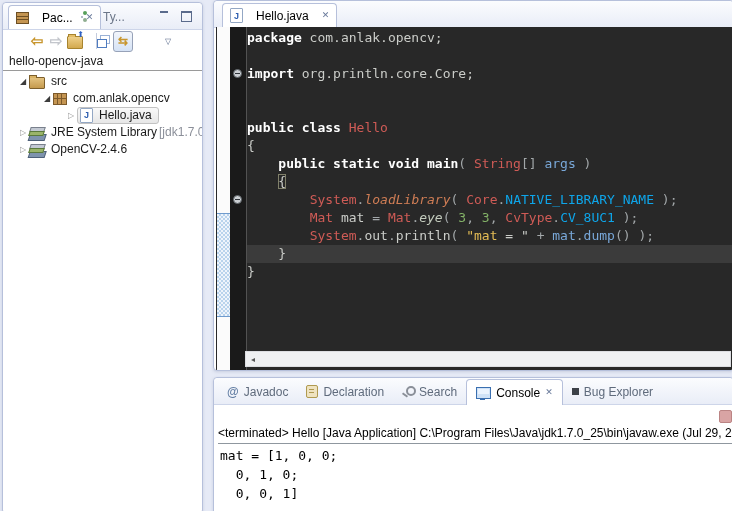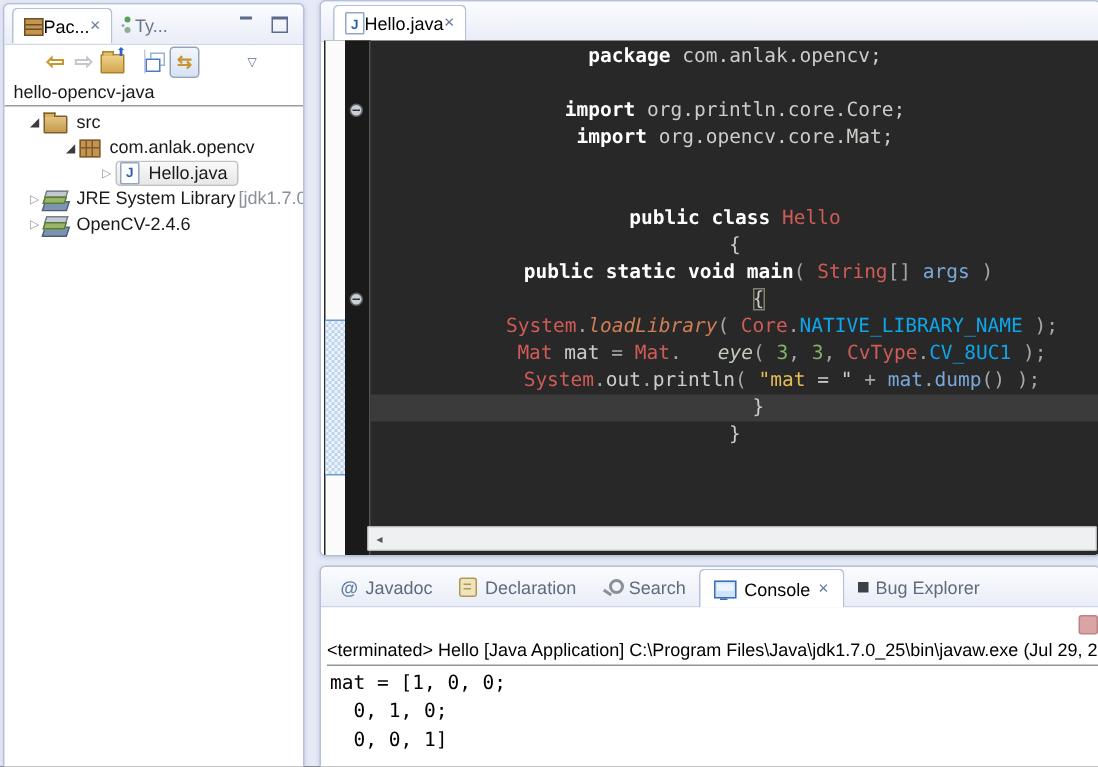--- a/index.html
+++ b/index.html
@@ -4,21 +4,21 @@
 <style>
   html,body{margin:0;padding:0;}
   body{width:732px;height:511px;overflow:hidden;background:#e6eaf6;
        font-family:"Liberation Sans",sans-serif;position:relative;}
   .pane{position:absolute;background:#fff;border:1px solid #b6c0db;border-radius:4px;
         box-shadow:0 1px 3px rgba(110,125,160,.25);box-sizing:border-box;overflow:hidden;}
 
   
   .tabbar{position:relative;height:26px;background:linear-gradient(#fbfcfe,#e9edf7);
           border-bottom:1px solid #cdd5e9;border-radius:4px 4px 0 0;}
-  .vtab{position:absolute;top:2px;height:23px;display:flex;align-items:center;gap:0;
+  .vtab{position:absolute;top:2px;height:23px;display:flex;align-items:center;gap:13px;
         padding:0 7px;font-size:12px;color:#6b7688;box-sizing:border-box;}
   .vtab.active{background:#fff;border:1px solid #b6c0db;border-bottom:none;
         border-radius:4px 4px 0 0;color:#000;height:24px;}
   .closex{font-size:9px;color:#68799a;line-height:9px;}
 
   
   #explorer{left:2px;top:2px;width:201px;height:512px;}
   #exp-tab1{left:5px;}
   #exp-tab2{left:70px;}
   .winbtn{position:absolute;top:7px;width:11px;height:10px;}
@@ -77,21 +77,21 @@
 
   .wti-pkgexp{width:11px;height:10px;background:#c49552;border:1px solid #6d4f24;position:relative;}
   .wti-pkgexp:before{content:"";position:absolute;left:0;right:0;top:3px;height:1px;background:#6d4f24;box-shadow:0 3px 0 #6d4f24;}
   .wti-typehier{width:10px;height:11px;position:relative;}
   .wti-typehier:before{content:"";position:absolute;left:3px;top:0;width:4px;height:4px;border-radius:50%;background:#58a05a;}
   .wti-typehier:after{content:"";position:absolute;left:3px;bottom:0;width:4px;height:4px;border-radius:50%;background:#8fae90;box-shadow:-3px -3px 0 -1px #9aa6b8;}
 
   
   #editor{left:213px;top:0;width:521px;height:371px;}
   #ed-tab{left:8px;}
-  #ed-body{position:absolute;top:26px;left:2px;right:0;height:386px;background:#282828;text-align:center;}
+  #ed-body{position:absolute;top:26px;left:2px;right:0;height:386px;background:#282828;}
   #ruler{position:absolute;left:1px;top:0;width:13px;height:100%;background:#fbfbfb;}
   #range{position:absolute;left:0;top:186px;width:13px;height:104px;
      background-image:linear-gradient(45deg,#b9d3ec 25%,transparent 25%,transparent 75%,#b9d3ec 75%),
                       linear-gradient(45deg,#b9d3ec 25%,#eef4fb 25%,#eef4fb 75%,#b9d3ec 75%);
      background-size:4px 4px;background-position:0 0,2px 2px;
      border-top:1px solid #6f9bcd;border-bottom:1px solid #6f9bcd;box-sizing:border-box;}
   #gutter{position:absolute;left:14px;top:0;width:16px;height:100%;background:#1a1a1a;border-right:1px solid #525252;}
   .fold{position:absolute;left:3px;width:9px;height:9px;border-radius:50%;background:#ccd0d4;
         border:1px solid #5c6267;box-sizing:border-box;}
   .fold:after{content:"";position:absolute;left:1px;top:3px;width:5px;height:1px;background:#30353a;}
@@ -101,21 +101,21 @@
   .code-line.hl{background:#3b3b3b;}
   .tk-kw{color:#ffffff;font-weight:bold;}
   .tk-id{color:#cbcdc9;}
   .tk-pun{color:#a2a7a9;}
   .tk-cls{color:#cf5b56;}
   .tk-con{color:#0ea5e9;}
   .tk-num{color:#83b267;}
   .tk-str{color:#e5bd55;}
   .tk-var{color:#79a8d9;}
   .tk-sm1{color:#cf7d55;font-style:italic;}
-  .tk-sm2{color:#c3cbbd;font-style:italic;margin-left:24px;}
+  .tk-sm2{color:#c3cbbd;font-style:italic;}
   .brace-box{outline:1px solid #80806a;outline-offset:-1px;}
   #hscroll{position:absolute;left:31px;right:2px;top:350px;height:16px;background:#eff0f2;
            border:1px solid #dcdde1;box-sizing:border-box;display:flex;align-items:center;}
   #hscroll .arr{width:14px;text-align:center;font-size:8px;color:#555;}
 
   
   #consolePane{left:213px;top:377px;width:521px;height:140px;}
   #ctabs{display:flex;align-items:flex-end;padding-left:4px;}
   .ctab{position:relative;top:0;height:25px;display:flex;align-items:center;gap:5px;
         padding:0 9px;font-size:12px;color:#5f6b7c;box-sizing:border-box;}
@@ -234,21 +234,20 @@
       <div id="range"></div>
     </div>
     <div id="gutter">
         <span class="fold" style="top: 42px;"></span>
         <span class="fold" style="top: 168px;"></span>
       </div>
     <div id="code">
         <div class="code-line"><span class="tk-kw">package</span><span class="tk-id"> com.anlak.opencv;</span></div>
         <div class="code-line"></div>
         <div class="code-line"><span class="tk-kw">import</span><span class="tk-id"> org.println.core.Core;</span></div>
-        <div class="code-line"><span class="tk-kw">import</span><span class="tk-id"> org.opencv.core.Mat;</span></div>
         <div class="code-line"></div>
         <div class="code-line"></div>
         <div class="code-line"><span class="tk-kw">public class </span><span class="tk-cls">Hello</span></div>
         <div class="code-line"><span class="tk-id">{</span></div>
         <div class="code-line"><span class="tk-id">    </span><span class="tk-kw">public static void main</span><span class="tk-pun">( </span><span class="tk-cls">String</span><span class="tk-pun">[] </span><span class="tk-var">args</span><span class="tk-pun"> )</span></div>
         <div class="code-line"><span class="tk-id">    </span><span class="tk-id brace-box">{</span></div>
         <div class="code-line"><span class="tk-id">        </span><span class="tk-cls">System</span><span class="tk-pun">.</span><span class="tk-sm1">loadLibrary</span><span class="tk-pun">( </span><span class="tk-cls">Core</span><span class="tk-pun">.</span><span class="tk-con">NATIVE_LIBRARY_NAME</span><span class="tk-pun"> );</span></div>
         <div class="code-line"><span class="tk-id">        </span><span class="tk-cls">Mat</span><span class="tk-id"> mat </span><span class="tk-pun">= </span><span class="tk-cls">Mat</span><span class="tk-pun">.</span><span class="tk-sm2">eye</span><span class="tk-pun">( </span><span class="tk-num">3</span><span class="tk-pun">, </span><span class="tk-num">3</span><span class="tk-pun">, </span><span class="tk-cls">CvType</span><span class="tk-pun">.</span><span class="tk-con">CV_8UC1</span><span class="tk-pun"> );</span></div>
         <div class="code-line"><span class="tk-id">        </span><span class="tk-cls">System</span><span class="tk-pun">.</span><span class="tk-id">out</span><span class="tk-pun">.</span><span class="tk-id">println</span><span class="tk-pun">( </span><span class="tk-str">"mat</span><span class="tk-id"> = " </span><span class="tk-pun">+ </span><span class="tk-var">mat</span><span class="tk-pun">.</span><span class="tk-var">dump</span><span class="tk-pun">() );</span></div>
         <div class="code-line hl"><span class="tk-id">    }</span></div>

